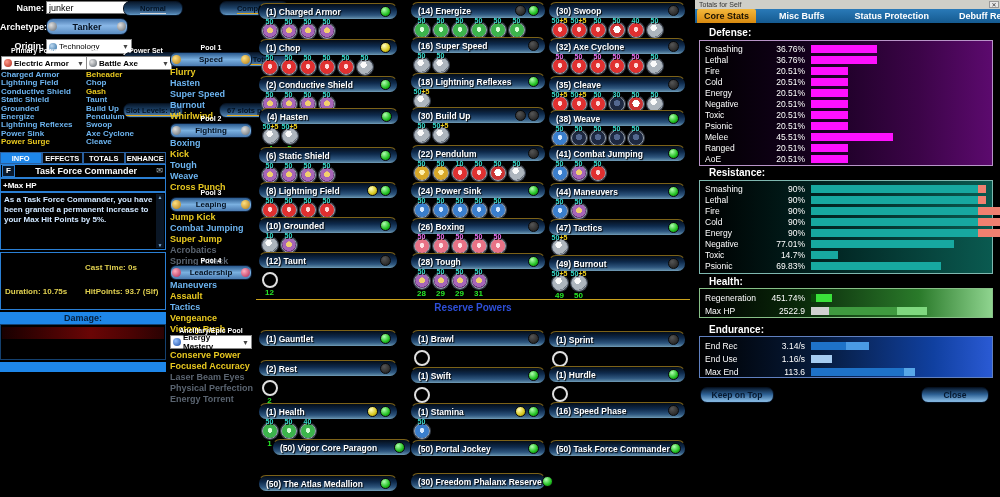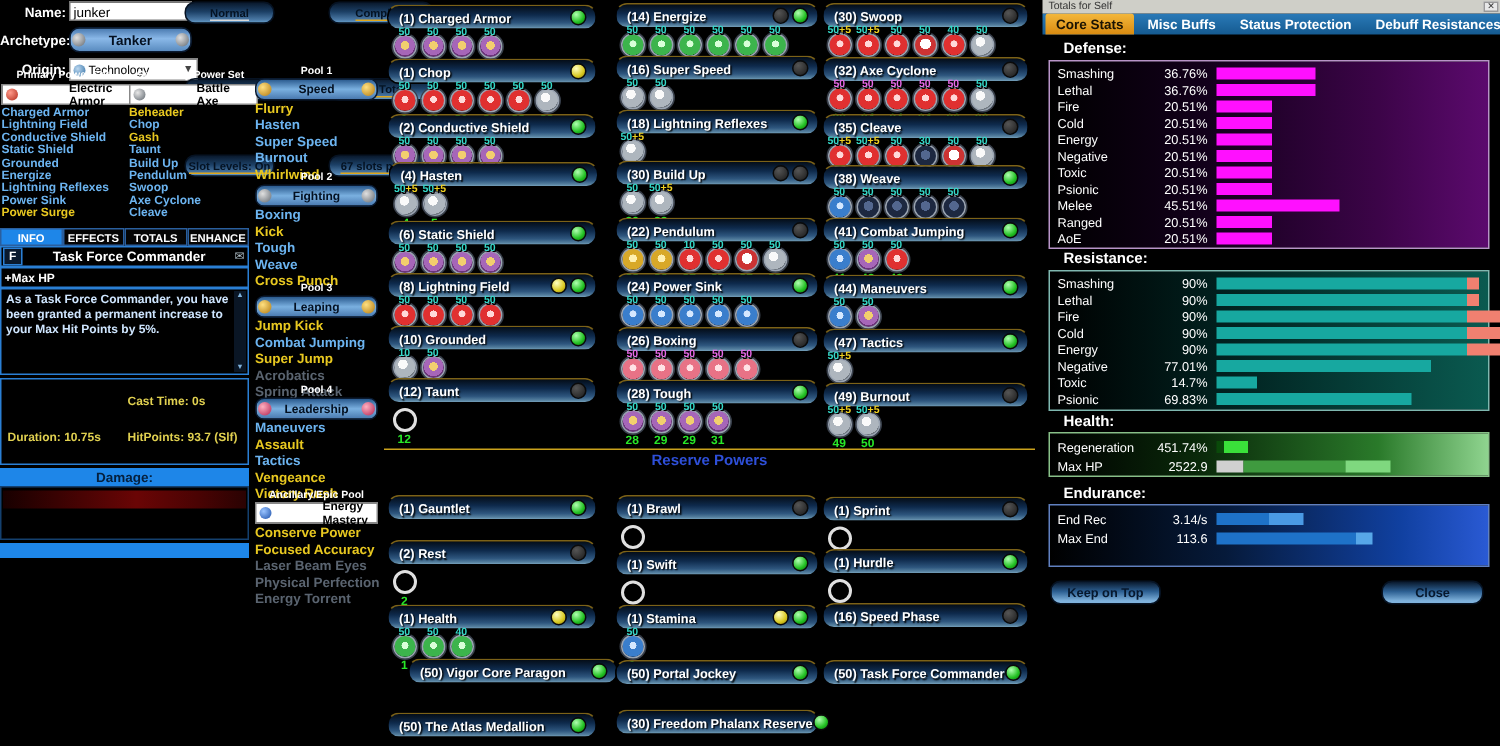--- a/index.html
+++ b/index.html
@@ -24,21 +24,21 @@
   #hbtns{position:absolute;left:123px;top:1px;width:134px;display:grid;
       grid-template-columns:60px 70px;grid-column-gap:3px;grid-row-gap:5px;gap:36px;}
   .hbtn{height:13px;border-radius:7px;background:linear-gradient(180deg,#0a1a2e,#1c4066 45%,#4a78a4 85%,#649cc8);
       border:1px solid #061222;display:flex;align-items:center;justify-content:center;cursor:pointer;}
   .hbtn span{font-size:7.5px;font-weight:bold;color:#041222;white-space:nowrap;line-height:9px;}
   .hbtn .acc-gold{border-bottom:1px solid #e0a81c;}
   .hbtn .acc-silver{border-bottom:1px solid #d8d8d8;}
   
   .ps-head{position:absolute;width:84px;text-align:center;font-size:7px;font-weight:bold;color:#fff;}
   .ws{position:absolute;height:12px;background:#fff;border:1px solid #888;color:#000;font-size:8px;
-      display:flex;align-items:center;padding:0 2px;font-weight:bold;gap:32px;}
+      display:flex;align-items:center;padding:0 2px;font-weight:bold;}
   .ps-list{position:absolute;width:84px;}
   .ps-item{height:8.4px;line-height:8.5px;font-size:8px;font-weight:bold;white-space:nowrap;cursor:pointer;}
   .st-taken{color:#6cb4f0;}
   .st-avail{color:#e8c820;}
   .st-locked{color:#5a6470;}
   
   #pools{position:absolute;left:170px;top:0;width:82px;height:497px;}
   .pool-group{position:absolute;left:0;width:82px;}
   .pool-glabel{text-align:center;font-size:7px;font-weight:bold;height:7px;line-height:7px;color:#fff;}
   .pool-bar{height:13px;margin-top:1px;border-radius:6px;cursor:pointer;
@@ -108,21 +108,21 @@
   .k-empty{background:#000;border:2px solid #e0e0e0;box-shadow:0 0 0 1px #000;}
   #divider{position:absolute;left:256px;top:299px;width:434px;height:1px;background:#caa21c;}
   #inh-title{position:absolute;left:256px;top:302px;width:434px;text-align:center;font-size:10px;
       font-weight:bold;color:#2e4fd8;}
   
   #totals{position:absolute;left:695px;top:0;width:305px;height:497px;background:#000;}
   #twin{height:9px;background:#cfcfc8;color:#333;font-size:7px;line-height:9px;padding-left:4px;position:relative;}
   .twx{position:absolute;right:1px;top:1px;width:10px;height:7px;background:#e8e8e8;border:1px solid #999;
       font-size:6px;line-height:6px;text-align:center;color:#333;box-sizing:border-box;}
   #ttabs{height:14px;background:linear-gradient(180deg,#2a7ab8,#155a90);display:flex;align-items:stretch;
-      gap:2px;padding:0 2px;}
+      gap:16px;padding:0 2px;}
   .ttab{flex:0 0 auto;font-size:9px;font-weight:bold;color:#fff;padding:0 7px;line-height:14px;cursor:pointer;white-space:nowrap;}
   .ttab.active{background:linear-gradient(180deg,#f4b83c,#d88a10);color:#1a1202;border-radius:2px 2px 0 0;}
   .sect{position:absolute;left:14px;font-size:10px;font-weight:bold;color:#fff;}
   .statbox{position:absolute;left:4px;width:294px;box-sizing:border-box;padding:2px 0;}
   #def-box{top:40px;height:126px;border:1px solid #b894c8;
       background:linear-gradient(90deg,#000 0,#12001a 35%,#3c0448 75%,#5c0a6e 100%);}
   #res-box{top:180px;height:94px;border:1px solid #7fb8b0;
       background:linear-gradient(90deg,#000 0,#01211f 40%,#0a5a50 100%);}
   #hp-box{top:288px;height:30px;border:1px solid #88c088;
       background:linear-gradient(90deg,#000 0,#0a2a0a 35%,#2a7a2a 75%,#8fd48f 100%);}
@@ -1358,20 +1358,27 @@
     <div class="statbox" id="end-box">
         <div class="srow">
           <span class="blabel" style="width: 66px;">End Rec</span>
           <span class="bval" style="width: 34px;">3.14/s</span>
           <div class="btrack">
             <div style="width: 35px; background: rgb(30, 114, 200);"></div>
             <div style="width: 23px; background: rgb(74, 154, 228);"></div>
           </div>
         </div>
         <div class="srow">
+          <span class="blabel" style="width: 66px;">End Use</span>
+          <span class="bval" style="width: 34px;">1.16/s</span>
+          <div class="btrack">
+            <div style="width: 21px; background: rgb(166, 204, 240);"></div>
+          </div>
+        </div>
+        <div class="srow">
           <span class="blabel" style="width: 66px;">Max End</span>
           <span class="bval" style="width: 34px;">113.6</span>
           <div class="btrack">
             <div style="width: 93px; background: rgb(30, 114, 200);"></div>
             <div style="width: 11px; background: rgb(87, 167, 232);"></div>
           </div>
         </div>
       </div>
     <div class="tbtn" style="left:5px;top:387px;width:72px">Keep on Top</div>
     <div class="tbtn" style="left:226px;top:387px;width:66px">Close</div>

